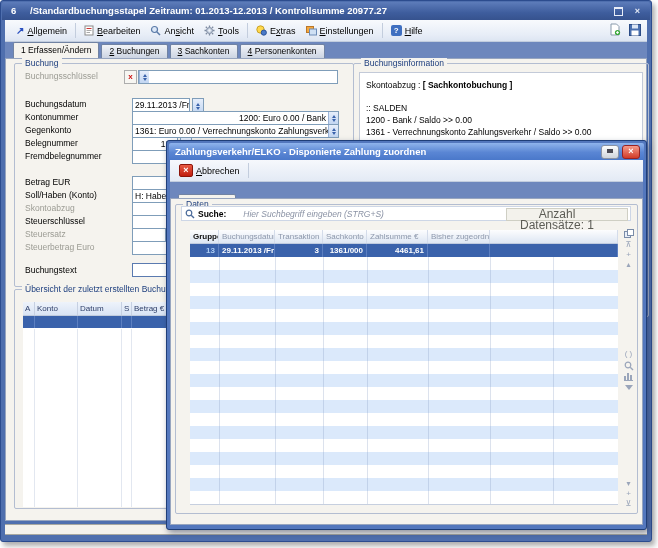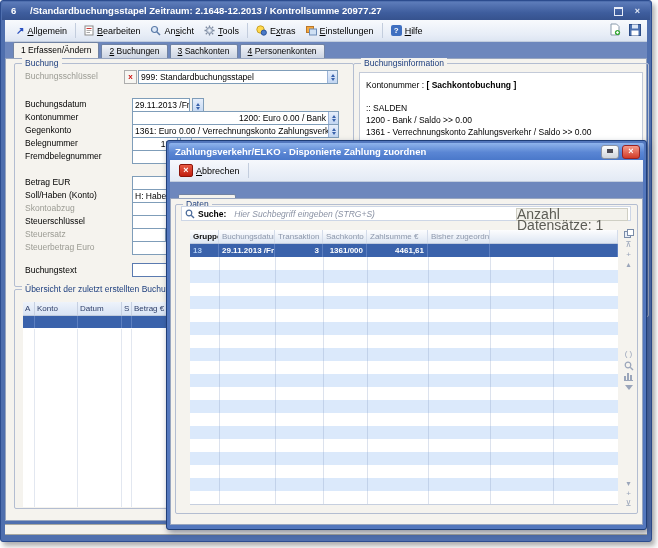--- a/index.html
+++ b/index.html
@@ -80,50 +80,50 @@
   .d-b.gray{background:linear-gradient(180deg,#fdfdfd,#cfd4dc);border:1px solid #8a93a5;color:#333;}
   .d-b.gray i{display:inline-block;width:6px;height:4px;background:#4a4a55;margin-bottom:1px;}
   .d-b.red{background:linear-gradient(180deg,#f59a8a,#d23b28);border:1px solid #922;color:#fff;}
   .d-toolbar{position:absolute;left:3px;top:19px;right:3px;height:22px;background:linear-gradient(180deg,#f6f8fc,#e3eaf5);border-bottom:1px solid #c2cdde;display:flex;align-items:center;padding-left:4px;box-sizing:border-box;}
   .abort-ic{display:inline-block;width:12px;height:11px;background:linear-gradient(180deg,#e85b44,#c01e10);border:1px solid #8c150a;border-radius:2px;color:#fff;font-weight:bold;font-size:9px;line-height:10px;text-align:center;}
   .d-tabstrip{position:absolute;left:3px;top:41px;right:3px;height:28px;background-color:#6d87bd;display:flex;align-items:flex-end;padding-left:8px;box-sizing:border-box;}
   .d-body{position:absolute;left:3px;top:57px;right:3px;bottom:4px;background:#f5f3ee;border:1px solid #97a5bf;box-sizing:border-box;}
   .g-daten{left:4px;top:5px;right:4px;height:308px;}
 
   .srch{position:absolute;left:5px;top:1px;right:6px;height:15px;background:#fff;border:1px solid #cdd6e6;display:flex;align-items:center;padding-left:3px;box-sizing:border-box;font-size:8.5px;}
-  .srch .ph{font-style:italic;color:#8b93a5;margin-left:8px;white-space:nowrap;}
-  .cntbox{position:absolute;right:2px;top:1px;width:100px;height:11px;background:#f3f2ec;border:1px solid #cfcfc4;color:#5c5c55;font-size:14px;line-height:11px;text-align:left;padding-right:10px;box-sizing:content-box;}
+  .srch .ph{font-style:italic;color:#8b93a5;margin-left:17px;white-space:nowrap;}
+  .cntbox{position:absolute;right:2px;top:1px;width:100px;height:11px;background:#f3f2ec;border:1px solid #cfcfc4;color:#5c5c55;font-size:12px;line-height:11px;text-align:center;padding-right:20px;box-sizing:content-box;}
 
   .dtbl{position:absolute;left:14px;top:25px;width:428px;}
   .dth{display:flex;height:13px;background:linear-gradient(180deg,#fdfdfe,#dde6f3);border-bottom:1px solid #bfcbdf;font-size:8px;line-height:13px;color:#8c97ab;}
   .dth span{padding-left:3px;border-right:1px solid #d4dcea;box-sizing:border-box;white-space:nowrap;overflow:hidden;}
   .dth .first{color:#111;font-weight:bold;}
   .c0{width:29px;}.c1{width:56px;}.c2{width:48px;}.c3{width:44px;}.c4{width:61px;}.c5{width:62px;}.c6{width:63px;margin-top:16px;}.c7{width:65px;flex:1;}
   .dsel{display:flex;height:13px;background:#3a62ab;color:#fff;font-weight:bold;font-size:8px;line-height:13px;}
-  .dsel span{padding:0 3px;border-right:1px solid #5c7fc0;box-sizing:border-box;white-space:nowrap;overflow:hidden;}
+  .dsel span{padding:0 3px;border-right:1px solid #5c7fc0;box-sizing:border-box;white-space:nowrap;overflow:hidden;text-align:right;}
   .dsel .grp{color:#aecdf4;}
   .dsel .ar{text-align:right;}
   .dstripes{position:relative;height:247px;border-bottom:1px solid #c6cfdf;background:repeating-linear-gradient(180deg,#fff 0,#fff 13px,#dbe9fb 13px,#dbe9fb 26px);}
   .colsep{position:absolute;top:0;bottom:0;width:0;border-left:1px solid rgba(130,150,190,.28);}
 
   .iconstrip{position:absolute;right:2px;top:24px;width:13px;bottom:4px;}
   .mini{position:absolute;left:0;width:13px;text-align:center;color:#9aa5ba;font-size:8px;line-height:9px;}
   .bars{display:inline-block;position:relative;width:9px;height:8px;border-bottom:1px solid #9aa5ba;}
   .bars i{position:absolute;bottom:0;width:2px;background:#9aa5ba;}
   .funnel{display:inline-block;width:0;height:0;border-left:4px solid transparent;border-right:4px solid transparent;border-top:5px solid #9aa5ba;}
 </style>
 </head>
 <body>
 
 <div id="root">
   <div class="win">
 
     <div class="titlebar">
       <span class="t-num">6</span>
-      <span class="t-txt">/Standardbuchungsstapel Zeitraum: 2.1648-12.2013 / Kontrollsumme 20977.27</span>
+      <span class="t-txt">/Standardbuchungsstapel Zeitraum: 01.2013-12.2013 / Kontrollsumme 20977.27</span>
       <span class="wbtns">
         <span class="wb"><span class="rs"></span></span>
         <span class="wb">×</span>
       </span>
     </div>
 
     <div class="toolbar">
       <span class="mi">
         <span class="ane">↗</span>
         <span><span></span><u>A</u><span>llgemein</span></span>
@@ -205,21 +205,20 @@
     </div>
 
     <div class="content">
 
       <div class="group g-buchung">
         <span class="glabel">Buchung</span>
 
         <div class="fl dis" style="top:7px">Buchungsschlüssel</div>
         <span class="xbtn" style="left:109px;top:6px">x</span>
         <div class="fld" style="left:123px;top:6px;width:198px">
-          <span class="fv">999: Standardbuchungsstapel</span>
           <span class="spin">
               <i class="up"></i>
               <i class="dn"></i>
             </span>
         </div>
 
         <div class="fl" style="top:35px">Buchungsdatum</div>
         <div class="fld" style="left:117px;top:34px;width:56px">
             <span class="fv">29.11.2013 /Fr</span>
           </div>
@@ -319,21 +318,21 @@
               <span class="o2"></span>
               <span class="o3"></span>
               <span class="o4"></span>
           </div>
         </div>
       </div>
 
       <div class="group g-info">
         <span class="glabel">Buchungsinformation</span>
         <div class="infbox">
-          <div class="inf-l"><span>Kontonummer :</span> <b>[ Sachkontobuchung ]</b></div>
+          <div class="inf-l"><span>Skontoabzug :</span> <b>[ Sachkontobuchung ]</b></div>
           <div class="inf-l" style="margin-top:11px">:: SALDEN</div>
           <div class="inf-l">1200 - Bank / Saldo &gt;&gt; 0.00</div>
           <div class="inf-l">1361 - Verrechnungskonto Zahlungsverkehr / Saldo &gt;&gt; 0.00</div>
           <div class="inf-l" style="margin-top:11px">-&gt; Speicherung möglich</div>
         </div>
       </div>
     </div>
 
     <div class="status"></div>
   </div>

